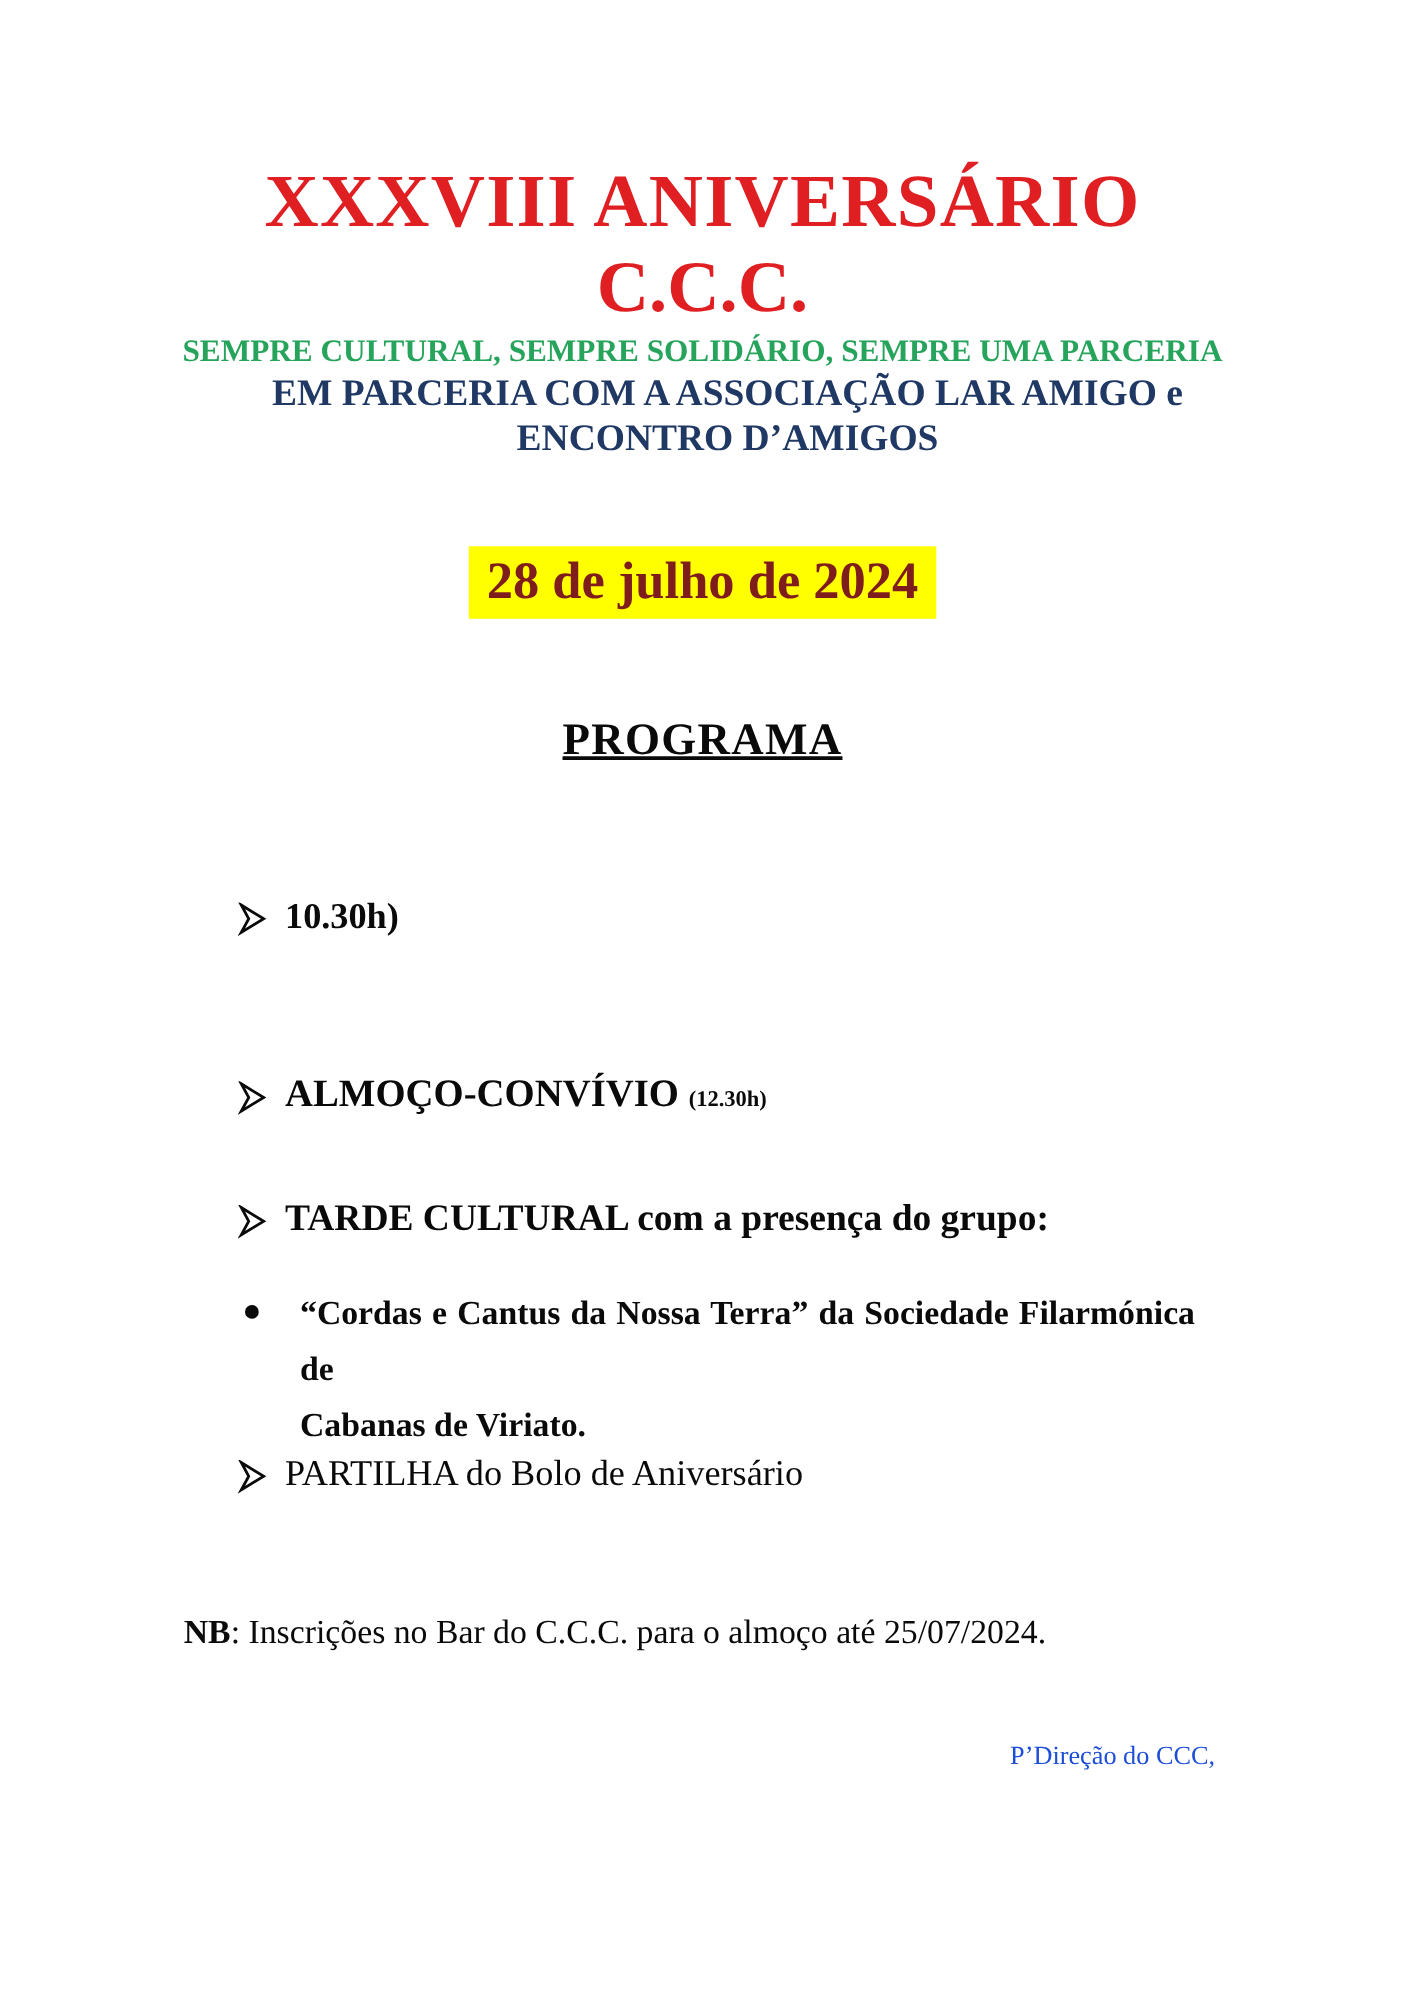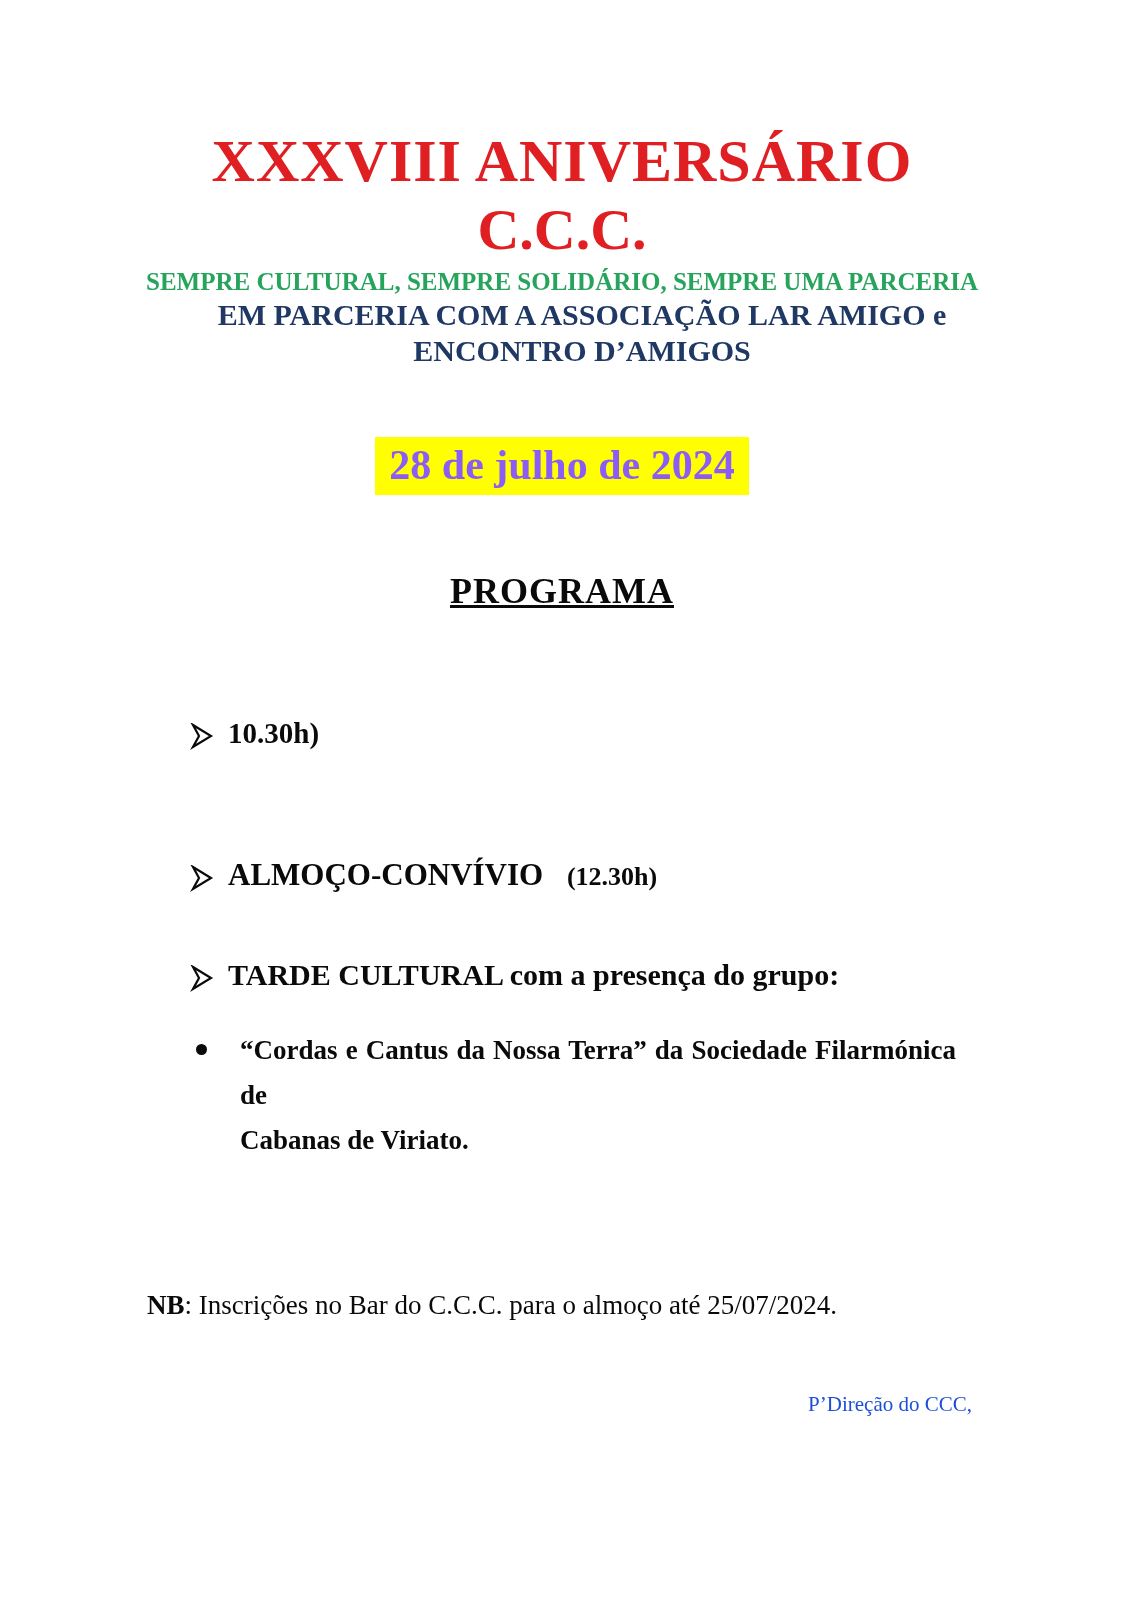--- a/index.html
+++ b/index.html
@@ -47,21 +47,21 @@
     color: #1f3864;
     line-height: 36px;
     padding-left: 40px;
   }
   .date-row {
     top: 437px;
   }
   .date-highlight {
     display: inline-block;
     background: #ffff00;
-    color: #8b5cf6;
+    color: #7f1d1d;
     font-size: 42px;
     font-weight: bold;
     padding: 5px 14px 7px 14px;
     line-height: 1.1;
   }
   .program-heading {
     top: 570px;
     font-size: 36px;
     font-weight: bold;
     text-decoration: underline;
@@ -79,21 +79,21 @@
   }
   .marker {
     position: absolute;
     left: 0;
     top: 8px;
     width: 24px;
     height: 28px;
   }
   .item-1 { top: 710px; }
   .item-2 { top: 852px; font-weight: bold; font-size: 31px; }
-  .item-2 .time-small { font-size: 26px; margin-left: 16px; }
+  .item-2 .time-small { font-size: 18px; }
   .item-3 { top: 952px; font-weight: bold; font-size: 30px; }
   .sub-item { top: 1028px; font-weight: bold; font-size: 27px; line-height: 45px; padding-left: 50px; }
   .sub-item .dot-marker {
     position: absolute;
     left: 6px;
     top: 16px;
     width: 11px;
     height: 11px;
     border-radius: 50%;
     background: #0a0a0a;
@@ -171,20 +171,28 @@
     </span>
     <span>TARDE CULTURAL com a presença do grupo:</span>
   </div>
 
   <div class="abs list-item sub-item">
     <span class="dot-marker"></span>
     <span class="justify-line">“Cordas e Cantus da Nossa Terra” da Sociedade Filarmónica de</span>
     <span class="plain-line">Cabanas de Viriato.</span>
   </div>
 
+  <div class="abs list-item item-4">
+    <span class="marker">
+      <svg width="24" height="28" viewBox="0 0 24 28">
+          <polygon points="3,2 21,13 3,24 9,13" fill="#ffffff" stroke="#0a0a0a" stroke-width="2.2" stroke-linejoin="miter"></polygon>
+        </svg>
+    </span>
+    <span>PARTILHA do Bolo de Aniversário</span>
+  </div>
 
   <div class="abs nb-line">
     <span class="bold">NB</span><span>: Inscrições no Bar do C.C.C. para o almoço até 25/07/2024.</span>
   </div>
 
   <div class="abs signature">P’Direção do CCC,</div>
 
 </div>
 
 </body></html>

